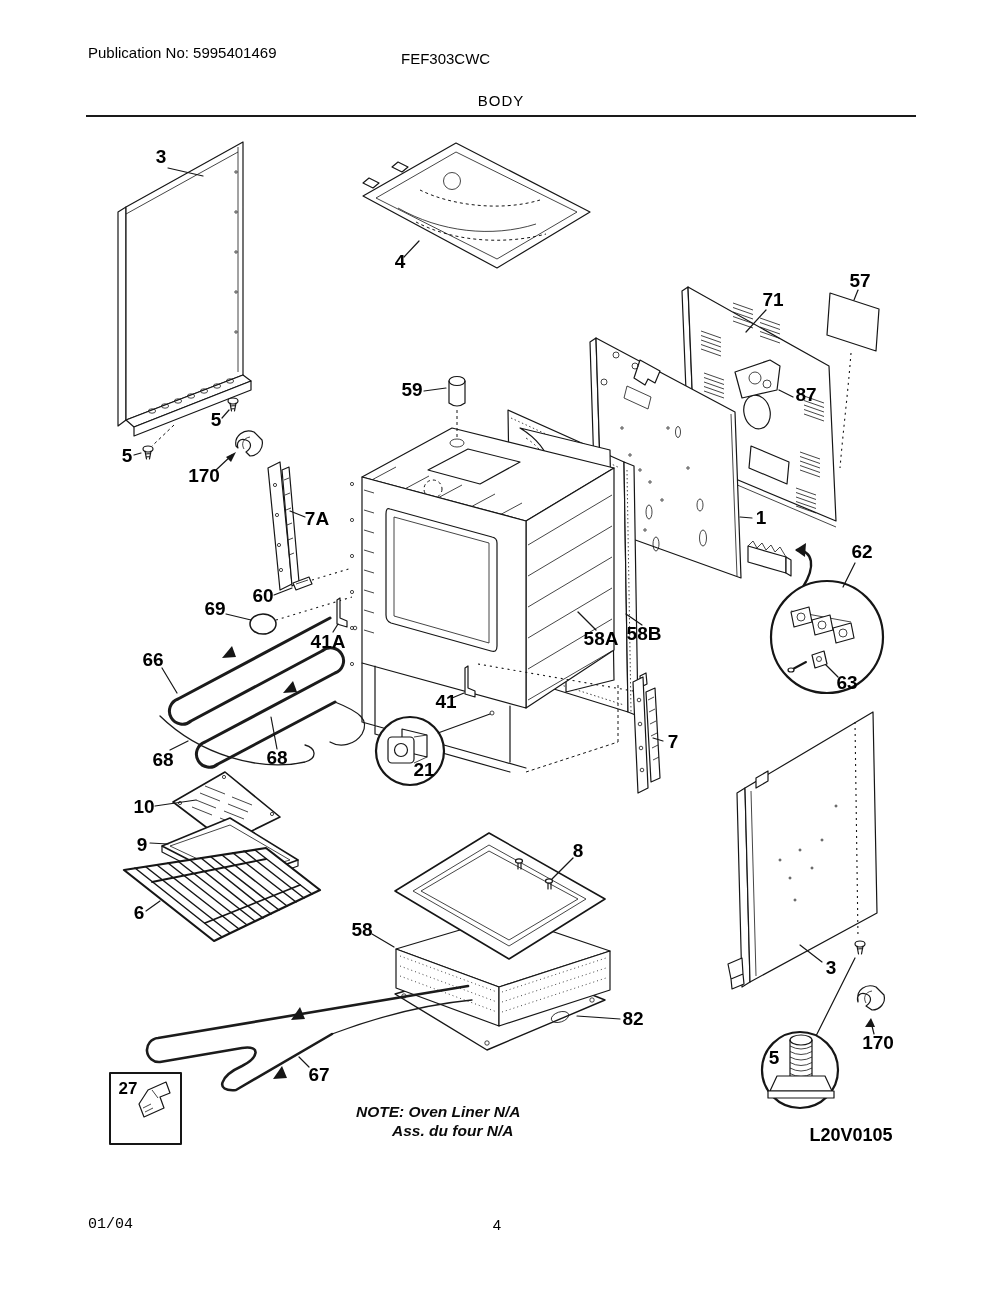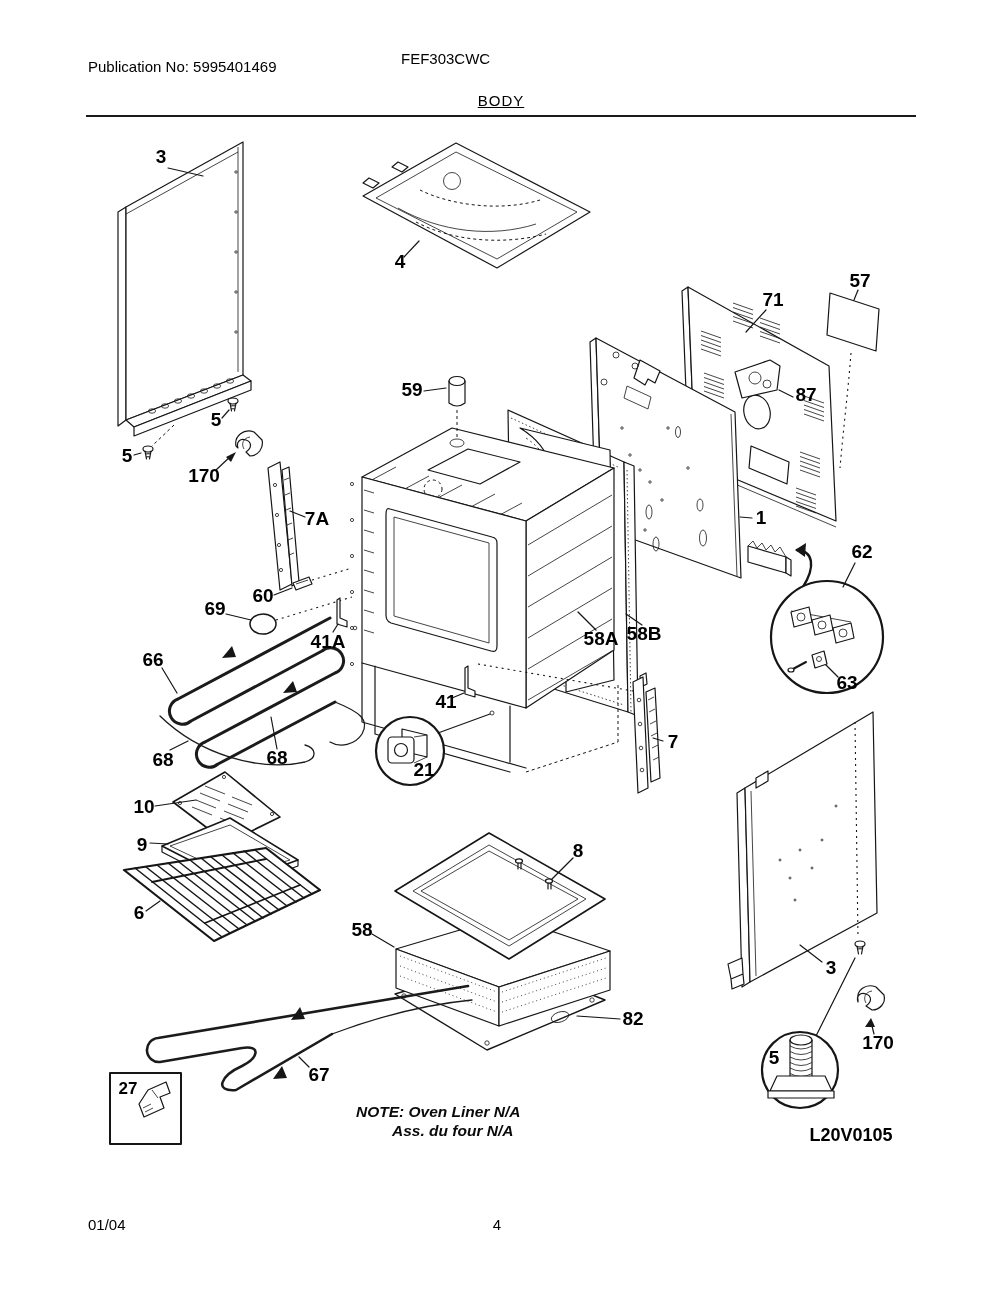--- a/index.html
+++ b/index.html
@@ -1,22 +1,22 @@
 <!DOCTYPE html>
 <html><head>
 <meta charset="utf-8">
 <style>
   html,body{margin:0;padding:0;background:#e8e8e8;}
   .page{position:relative;width:1000px;height:1294px;background:#ffffff;margin:0 auto;overflow:hidden;
         font-family:"Liberation Sans", sans-serif;color:#000;}
-  .hdr-pub{position:absolute;left:88px;top:58px;font-size:15px;}
+  .hdr-pub{position:absolute;left:88px;top:44px;font-size:15px;}
   .hdr-model{position:absolute;left:401px;top:50px;width:200px;font-size:15px;}
-  .hdr-section{position:absolute;left:401px;top:92px;width:200px;text-align:center;font-size:15px;letter-spacing:1px;text-decoration:underline;}
+  .hdr-section{position:absolute;left:401px;top:92px;width:200px;text-align:center;font-size:15px;letter-spacing:1px;}
   .hdr-rule{position:absolute;left:86px;top:115px;width:830px;height:2px;background:#1a1a1a;}
-  .ftr-date{position:absolute;left:88px;top:1216px;font-size:15px;}
+  .ftr-date{position:absolute;left:88px;top:1216px;font-size:15px;font-family:Liberation Mono, monospace;}
   .ftr-page{position:absolute;left:467px;top:1216px;width:60px;text-align:center;font-size:15px;}
   svg.diagram{position:absolute;left:0;top:0;}
   svg .ln{stroke:#161616;fill:none;stroke-width:1.2;stroke-linecap:round;stroke-linejoin:round;}
   svg .fw{stroke:#161616;fill:#ffffff;stroke-width:1.2;stroke-linejoin:round;}
   svg .fw2{stroke:#161616;fill:#ffffff;stroke-width:1.6;stroke-linejoin:round;}
   svg .thin{stroke:#161616;fill:none;stroke-width:0.8;}
   svg .tube{stroke:#1b1b1b;fill:none;stroke-width:3;stroke-linecap:round;stroke-linejoin:round;}
   svg .lead{stroke:#1b1b1b;fill:none;stroke-width:1.3;stroke-linecap:round;}
   svg .dash{stroke:#161616;fill:none;stroke-width:1;stroke-dasharray:3 3;}
   svg .dot{stroke:#161616;fill:none;stroke-width:1.1;stroke-dasharray:2 4;}

